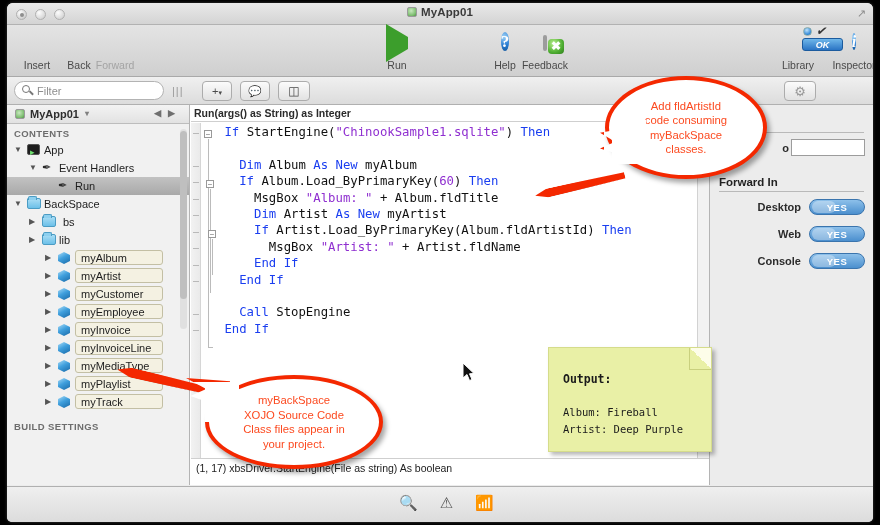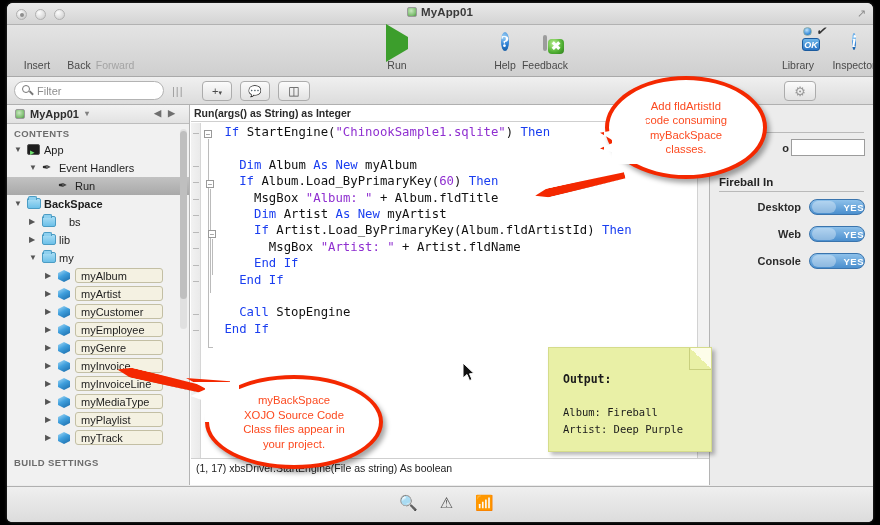--- a/index.html
+++ b/index.html
@@ -91,21 +91,21 @@
      font-family:"Liberation Serif",serif;}
   .ic-feed { width:26px;height:24px;margin:5px auto 0;position:relative;
      background:#dfdfdf;border:2px solid #9c9c9c;border-radius:5px;}
   .ic-feed .x { position:absolute;left:3px;top:2px;width:16px;height:15px;border-radius:4px;
      background: radial-gradient(circle at 35% 30%,#b8ef8c,#4fae32 60%,#2e7d1c);
      color:#fff;font-size:12px;line-height:15px;text-align:center;font-weight:700;}
   .ic-lib { width:34px;height:27px;margin:3px auto 0;position:relative;}
   .ic-lib .radio{position:absolute;left:5px;top:0;width:9px;height:9px;border-radius:50%;
      background:radial-gradient(circle at 40% 30%,#bfe4fb,#2f86d8 70%);border:1px solid #8aa;}
   .ic-lib .chk{position:absolute;left:18px;top:-1px;color:#333;font-size:12px;line-height:11px;}
-  .ic-lib .ok{position:absolute;left:4px;top:11px;width:18px;height:13px;border-radius:3px;
+  .ic-lib .ok{position:absolute;left:4px;top:11px;width:41px;height:13px;border-radius:3px;
      background:linear-gradient(to bottom,#6fb7ea,#2a74c4);color:#fff;font-size:9px;font-weight:700;
      line-height:13px;text-align:center;border:1px solid #1b5b9e;}
   .ic-info { width:25px;height:25px;border-radius:50%;margin:4px auto 0;
      background: radial-gradient(circle at 35% 25%, #9fd2f7, #2b7fd4 55%, #15599e 100%);
      color:#fff;font-size:16px;font-weight:700;line-height:25px;text-align:center;
      font-family:"Liberation Serif",serif;font-style:italic;}
 
   
   .subbar {
     position: relative; height: 28px;
@@ -217,21 +217,21 @@
   .insp-group { font-size: 11.5px; font-weight: 700; color:#232323; margin: 12px 0 0 9px; }
   .insp-rule { height:1px; background:#b9b9b9; margin: 3px 9px 0 9px; }
   .insp-row { position: relative; height: 22px; margin-top: 5px; }
   .insp-row .lab { position:absolute; right: 84px; top: 4px; font-size: 11px; color:#2b2b2b;
      font-weight:700; text-align:right; white-space:nowrap; }
   .insp-row .fld { position:absolute; right: 8px; top: 1px; width: 74px; height: 17px;
      background:#fff; border:1px solid #9c9c9c; }
   .toggle { position:absolute; right:8px; top:2px; width:56px; height:16px; border-radius:8px;
      background: linear-gradient(to bottom,#8dc0ea,#4b8fce);
      border:1px solid #3a74ad; color:#fff; font-size:9.5px; font-weight:700;
-     line-height:15px; text-align:right; letter-spacing:.5px; }
+     line-height:15px; text-align:center; letter-spacing:.5px; }
   .toggle::before { content:""; position:absolute; left:2px; top:1px; width:24px; height:12px;
      border-radius:6px; background:rgba(255,255,255,.35); }
 
   
   .bottombar { position:absolute; left:0; right:0; bottom:0; height: 36px;
      background: linear-gradient(to bottom,#efefef,#dcdcdc); border-top:1px solid #b0b0b0; }
   .bb-icons { position:absolute; left: 392px; top: 7px; display:flex; gap: 22px; color:#5a5a5a; }
   .bb-icons span { font-size: 15px; line-height: 18px; }
 
   
@@ -353,61 +353,51 @@
               <span class="ico ico-ev" style="left: 35px;">✒</span>
               <span class="tlbl" style="left: 52px;">Event Handlers</span>
             </div>
             <div class="tree-row sel">
               <span class="ico ico-ev" style="left: 51px;">✒</span>
               <span class="tlbl" style="left: 68px;">Run</span>
             </div>
             <div class="tree-row">
               <span class="tw open" style="left: 7px;"></span>
               <span class="ico ico-folder" style="left: 20px;"></span>
-              <span class="tlbl" style="left: 37px; font-weight: bold;">BackSpace</span>
+              <span class="tlbl" style="left: 37px;">BackSpace</span>
             </div>
             <div class="tree-row">
               <span class="tw closed" style="left: 22px;"></span>
               <span class="ico ico-folder" style="left: 35px;"></span>
-              <span class="tlbl" style="left: 62px;">bs</span>
+              <span class="tlbl" style="left: 56px;">bs</span>
             </div>
             <div class="tree-row">
               <span class="tw closed" style="left: 22px;"></span>
               <span class="ico ico-folder" style="left: 35px;"></span>
               <span class="tlbl" style="left: 52px;">lib</span>
             </div>
             <div class="tree-row">
-              <span class="tw open" style="left: 22px;"></span>
-              <span class="ico ico-folder" style="left: 35px;"></span>
-              <span class="tlbl" style="left: 52px;">my</span>
-            </div>
-            <div class="tree-row">
               <span class="tw closed" style="left: 38px;"></span>
               <span class="ico ico-cube" style="left: 51px;"></span>
               <span class="tlbl pill" style="left: 68px;">myAlbum</span>
             </div>
             <div class="tree-row">
               <span class="tw closed" style="left: 38px;"></span>
               <span class="ico ico-cube" style="left: 51px;"></span>
               <span class="tlbl pill" style="left: 68px;">myArtist</span>
             </div>
             <div class="tree-row">
               <span class="tw closed" style="left: 38px;"></span>
               <span class="ico ico-cube" style="left: 51px;"></span>
               <span class="tlbl pill" style="left: 68px;">myCustomer</span>
             </div>
             <div class="tree-row">
               <span class="tw closed" style="left: 38px;"></span>
               <span class="ico ico-cube" style="left: 51px;"></span>
               <span class="tlbl pill" style="left: 68px;">myEmployee</span>
-            </div>
-            <div class="tree-row">
-              <span class="tw closed" style="left: 38px;"></span>
-              <span class="ico ico-cube" style="left: 51px;"></span>
-              <span class="tlbl pill" style="left: 68px;">myGenre</span>
             </div>
             <div class="tree-row">
               <span class="tw closed" style="left: 38px;"></span>
               <span class="ico ico-cube" style="left: 51px;"></span>
               <span class="tlbl pill" style="left: 68px;">myInvoice</span>
             </div>
             <div class="tree-row">
               <span class="tw closed" style="left: 38px;"></span>
               <span class="ico ico-cube" style="left: 51px;"></span>
               <span class="tlbl pill" style="left: 68px;">myInvoiceLine</span>
@@ -468,21 +458,21 @@
         </div>
       </div>
 
       <div class="inspector">
         <div class="insp-group">ion</div>
         <div class="insp-rule"></div>
         <div class="insp-row">
           <span class="lab">o</span>
           <span class="fld"></span>
         </div>
-        <div class="insp-group" style="margin-top:16px;">Fireball In</div>
+        <div class="insp-group" style="margin-top:16px;">Forward In</div>
         <div class="insp-rule"></div>
         <div id="toggles">
             <div class="insp-row">
               <span class="lab" style="right: 72px;">Desktop</span>
               <span class="toggle">YES</span>
             </div>
             <div class="insp-row">
               <span class="lab" style="right: 72px;">Web</span>
               <span class="toggle">YES</span>
             </div>

